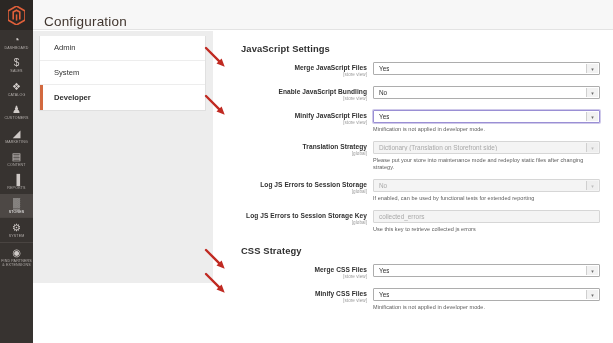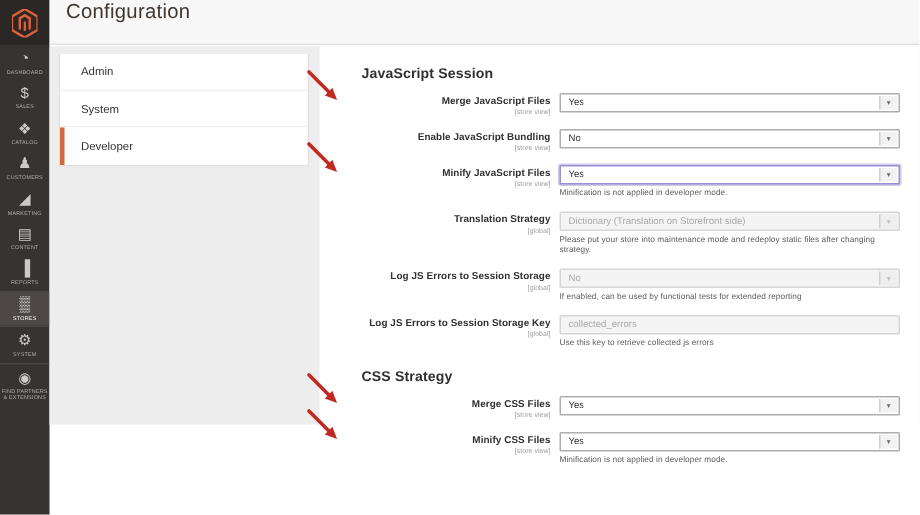--- a/index.html
+++ b/index.html
@@ -41,21 +41,21 @@
     display:block; font-size:3.6px; letter-spacing:.15px;
     line-height:4.4px; color:#b3aeab; transform:scale(1.0);
     white-space:pre-line; padding:0 1px;
   }
   .rail-item.active .rail-lbl { color:#ffffff; }
 
   
   #page-header {
     position:absolute; left:33px; top:0; width:580px; height:30px;
     background:#f7f7f7; border-bottom:1px solid #e3e3e3;
-    display:flex; align-items:flex-start;
+    display:flex; align-items:flex-end;
   }
   #page-title {
     font-size:13.5px; color:#41362f; font-weight:400;
     padding-left:11px; letter-spacing:.2px;
   }
 
   
   #content-area {
     position:absolute; left:33px; top:31px; width:580px; height:252px;
     background:#ededed;
@@ -67,21 +67,21 @@
     background:#ffffff; border:1px solid #e0e0e0; border-top:none;
   }
   .nav-item {
     height:24.5px; display:flex; align-items:center;
     padding-left:14px; font-size:7.6px; color:#333333;
     border-bottom:1px solid #ededed; cursor:pointer;
     position:relative; background:#fff;
   }
   .nav-item:last-child { border-bottom:none; }
   .nav-item.active {
-    font-weight:normal; color:#303030; background:#ffffff;
+    font-weight:bold; color:#303030; background:#ffffff;
   }
   .nav-item.active::before {
     content:""; position:absolute; left:0; top:0; bottom:0;
     width:2.5px; background:#d2693f;
   }
 
   
   #settings-panel {
     position:absolute; left:180px; top:0; width:400px; height:312px;
     background:#ffffff;
@@ -221,21 +221,21 @@
       </div>
       <div class="nav-item">
         <span>System</span>
       </div>
       <div class="nav-item active">
         <span>Developer</span>
       </div>
     </div>
 
   <div id="settings-panel">
-      <div class="group-title">JavaScript Session</div>
+      <div class="group-title">JavaScript Settings</div>
       <div class="field-row">
         <div class="field-label-wrap">
           <span class="field-label">Merge JavaScript Files</span>
           <span class="field-scope">[store view]</span>
         </div>
         <div class="field-control">
           <div class="select-box">
             <span class="select-value">Yes</span>
             <span class="select-arrow">▾</span>
           </div>

